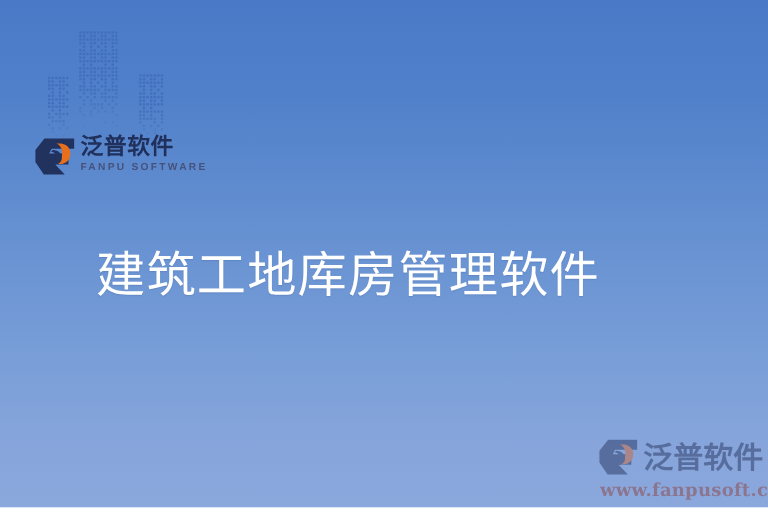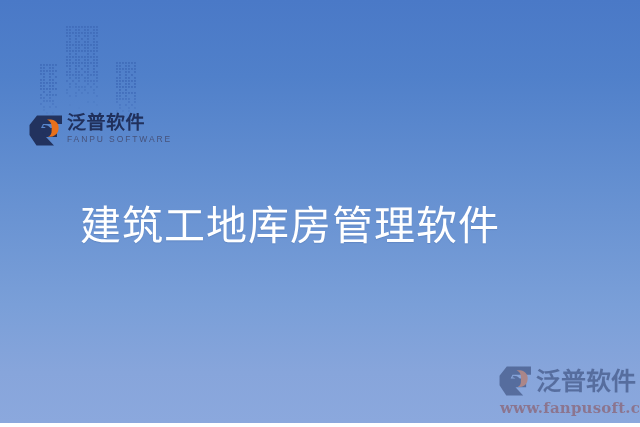--- a/index.html
+++ b/index.html
@@ -64,32 +64,32 @@
     font-size: 19px;
     font-weight: 700;
     color: #20305c;
     letter-spacing: 0.5px;
     white-space: nowrap;
   }
   #brand-logo .en {
     margin-top: 3px;
     font-family: "Liberation Sans", sans-serif;
     font-size: 8.5px;
-    font-weight: 400;
+    font-weight: 700;
     color: #46527b;
     letter-spacing: 1.9px;
     white-space: nowrap;
   }
 
   
   #headline {
     position: absolute;
     left: 80px;
     top: 209px;
-    font-family: Liberation Mono, monospace;
+    font-family: Liberation Serif, serif;
     font-size: 41px;
     line-height: 1;
     color: #ffffff;
     letter-spacing: 1px;
     white-space: nowrap;
     text-shadow: 0 1px 1px rgba(40,70,130,0.18);
   }
 
   
   #watermark {

